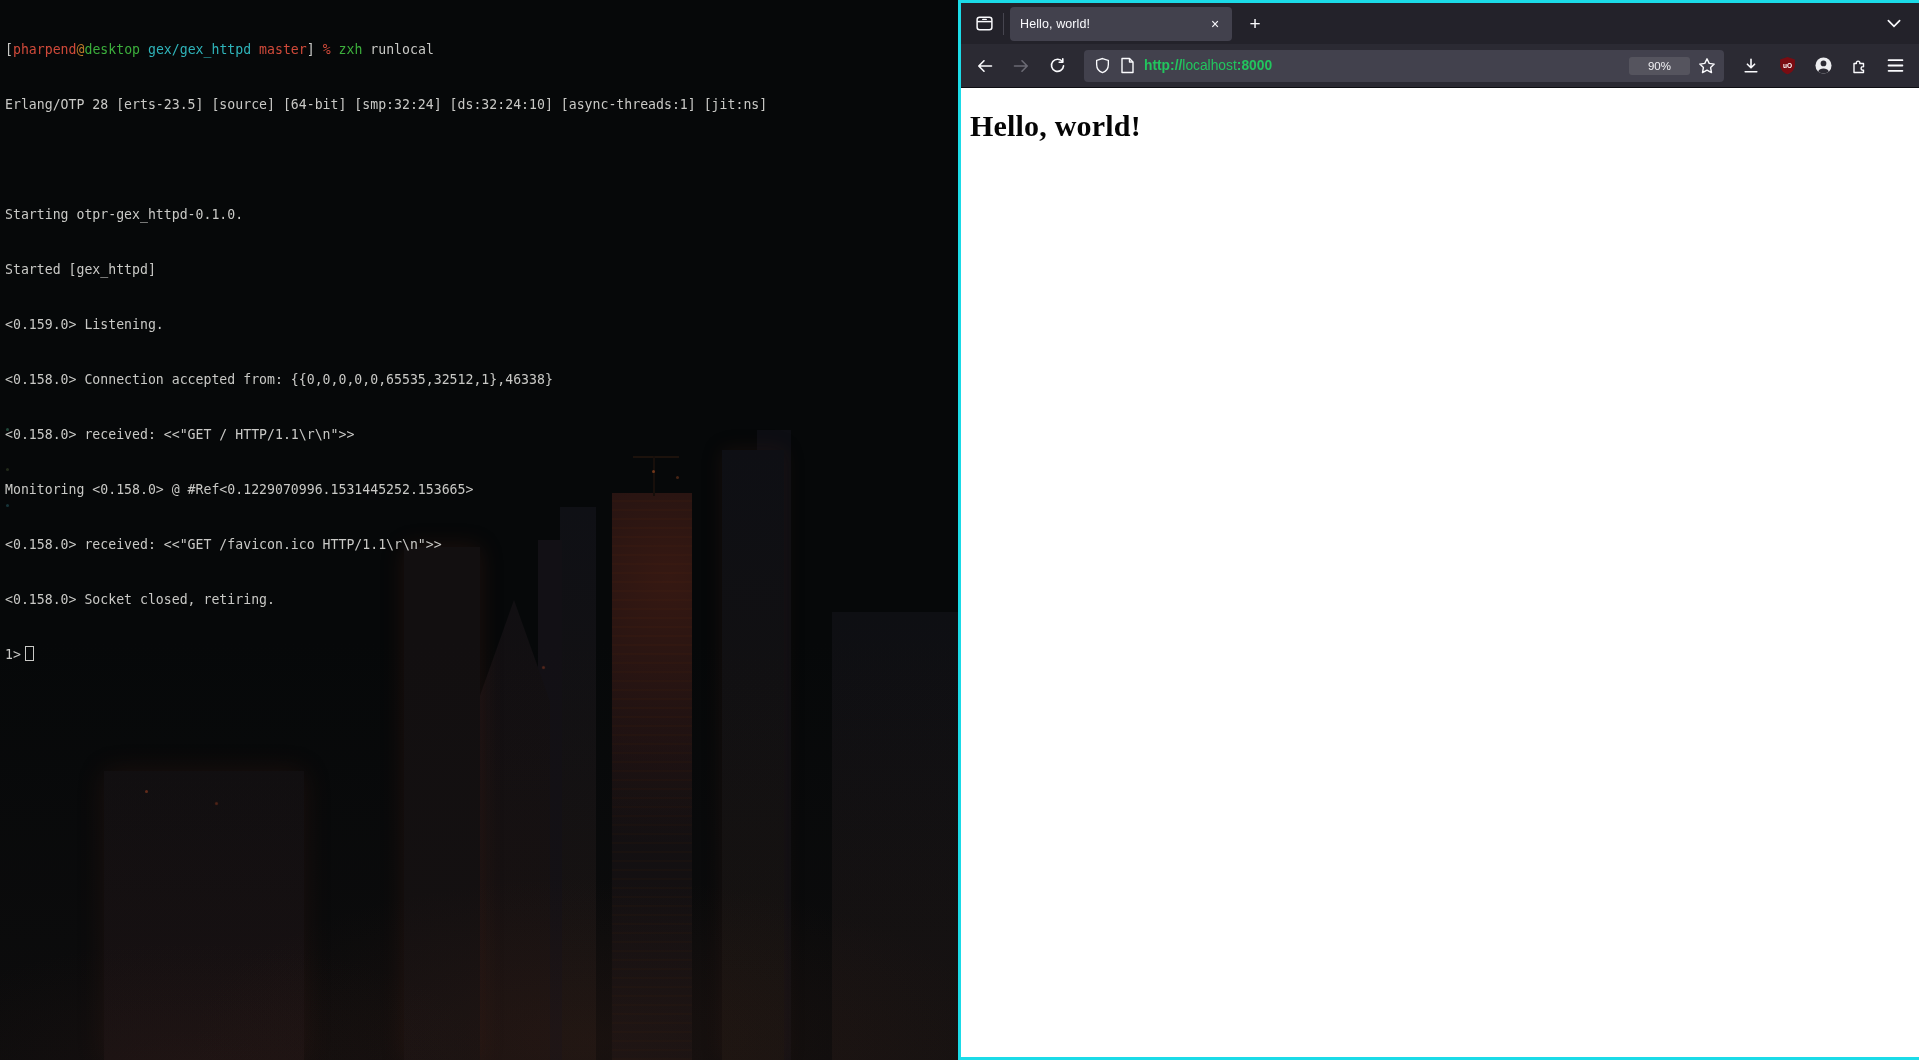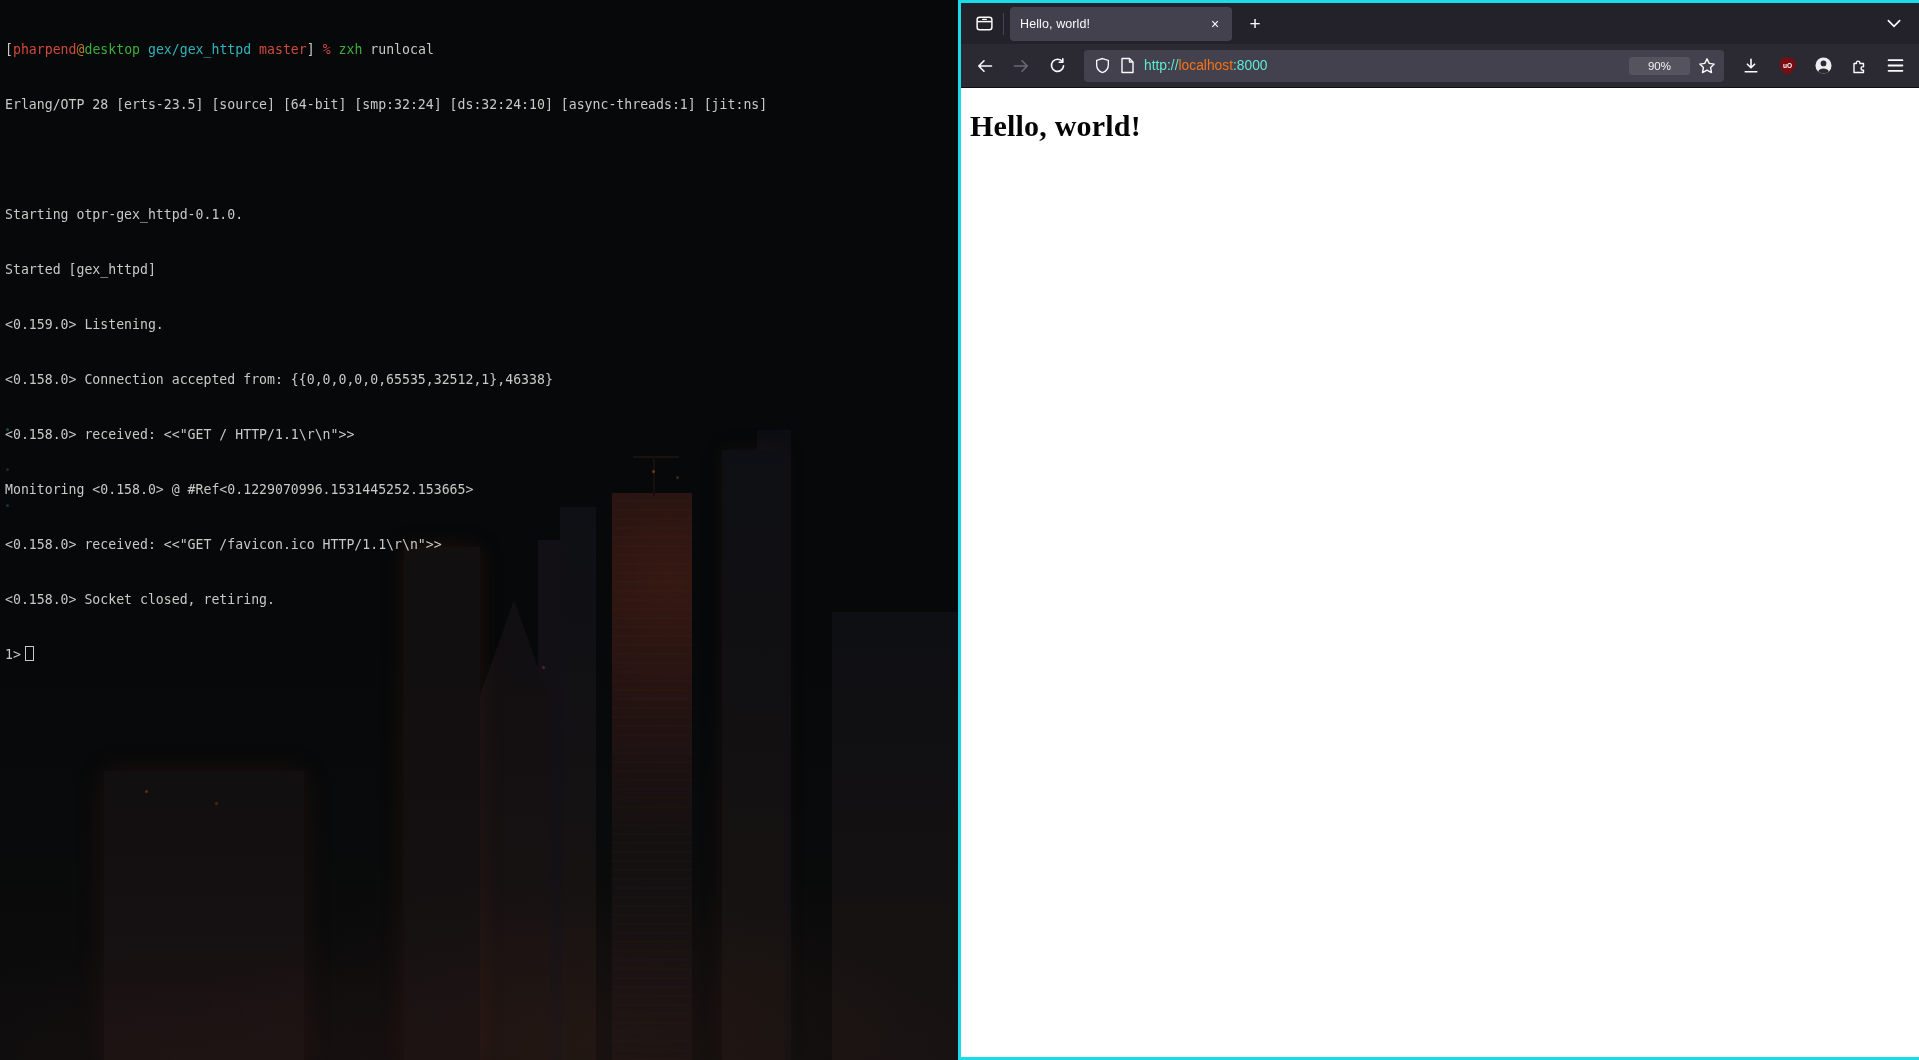--- a/index.html
+++ b/index.html
@@ -87,22 +87,22 @@
     display:flex; align-items:center; padding:0 7px; gap:2px; flex:0 0 auto;
   }
   .nav-dim { color:#6b6a74; }
   .urlbar {
     width:640px; height:32px; background:#42414d; border-radius:4px;
     margin:0 8px; display:flex; align-items:center; padding:0 6px 0 10px;
     color:#fbfbfe;
   }
   .url-ico { display:flex; align-items:center; margin-right:9px; color:#fbfbfe; }
   .url-text { flex:1; font-size:13.8px; white-space:nowrap; overflow:hidden; }
-  .url-gray { color:#5eead4; }
-  .url-host { color:#f97316; }
+  .url-gray { color:#22c55e;font-weight:bold; }
+  .url-host { color:#22c55e; }
   .zoom-badge {
     background:#55545e; color:#f1f1f4; font-size:11.5px; border-radius:3px;
     padding:3px 19px; margin-right:8px;
   }
   .content { flex:1; background:#ffffff; overflow:hidden; }
   .content h1 {
     font-family:"Liberation Serif", "DejaVu Serif", serif;
     font-weight:bold; font-size:30px; color:#050505;
     margin:21px 0 0 9px; letter-spacing:.2px;
   }

